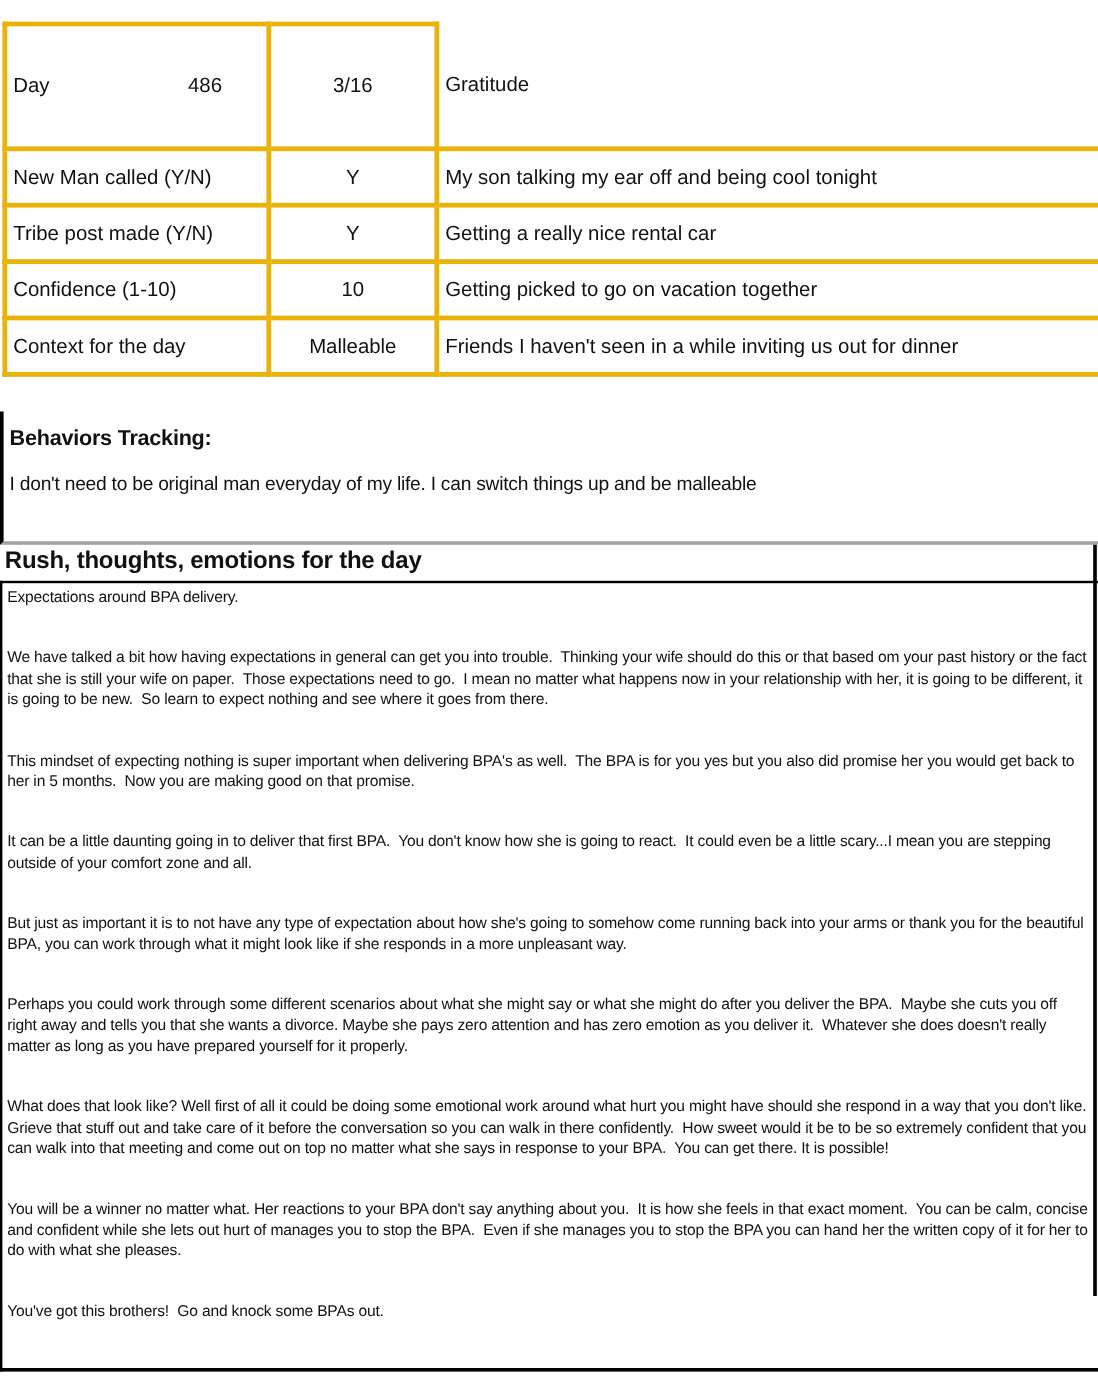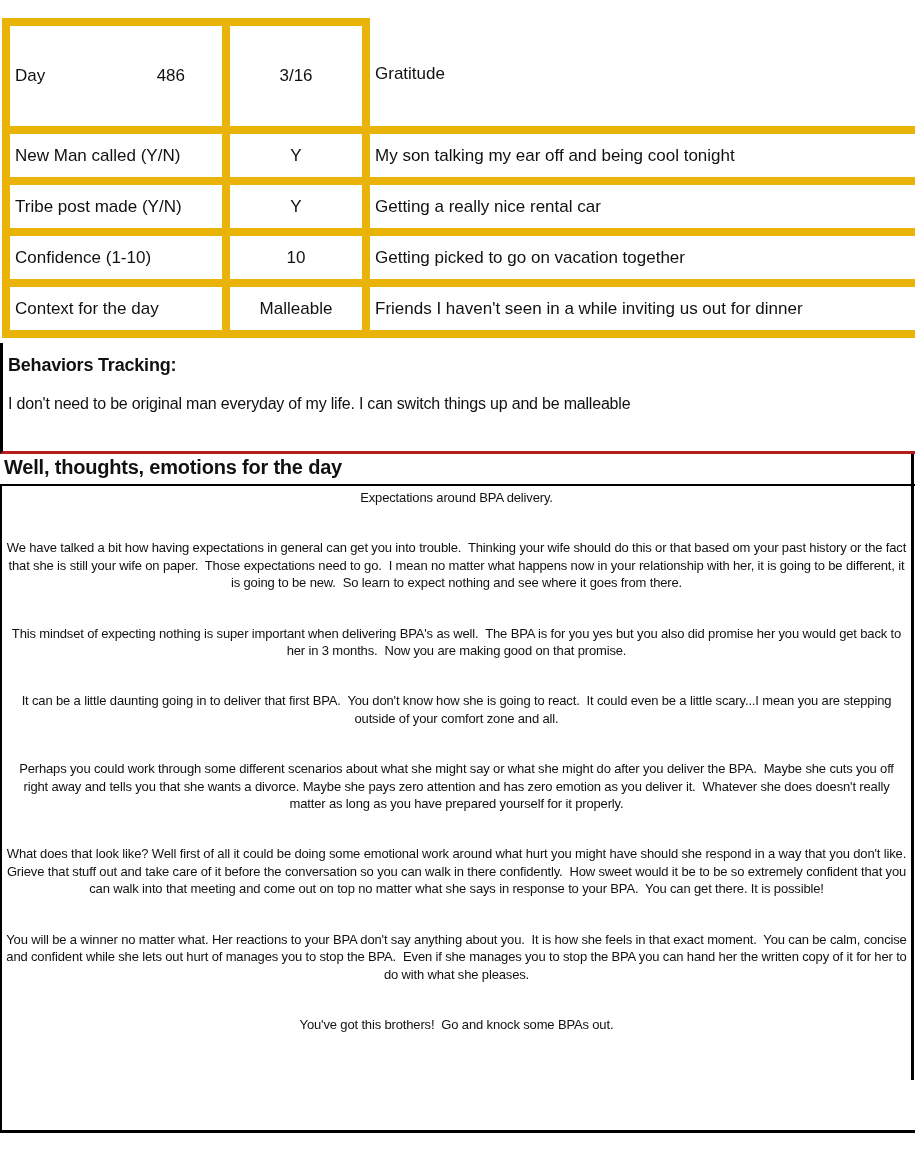--- a/index.html
+++ b/index.html
@@ -1,41 +1,41 @@
 <!DOCTYPE html>
 <html><head>
 <meta charset="utf-8">
 <style>
   html,body{margin:0;padding:0;background:#ffffff;}
   body{width:915px;height:1157px;position:relative;font-family:"Liberation Sans",sans-serif;color:#111;overflow:hidden;}
 
   
   .track-table{position:absolute;top:18px;left:2px;width:913px;border-collapse:collapse;table-layout:fixed;}
-  .track-table td{border:8px solid #eab308;height:43px;font-size:17px;padding:0 5px;white-space:pre-wrap;overflow:hidden;vertical-align:middle;}
+  .track-table td{border:4px solid #eab308;height:43px;font-size:17px;padding:0 5px;white-space:pre-wrap;overflow:hidden;vertical-align:middle;}
   .track-table col.c1{width:220px;}
   .track-table col.c2{width:140px;}
   .track-table col.c3{width:553px;}
   .track-table td.val{text-align:center;}
   .track-table td.grat{border-right:none;}
   .track-table tr.hdr td.grat{border-top:none;text-align:left;}
   .day-cell{display:flex;align-items:center;}
   .day-cell .num{margin-left:auto;margin-right:32px;}
 
   
-  .behaviors{position:absolute;top:343px;left:0;width:912px;height:108px;border-left:3px solid #000;border-bottom:3px solid #b91c1c;overflow:hidden;}
+  .behaviors{position:absolute;top:343px;left:0;width:912px;height:108px;border-left:3px solid #000;border-bottom:3px solid #a3a3a3;overflow:hidden;}
   .behaviors .bh-heading{position:absolute;top:12px;left:5px;font-size:18px;font-weight:600;letter-spacing:-0.2px;}
   .behaviors .bh-note{position:absolute;top:52px;left:5px;font-size:16px;white-space:pre-wrap;letter-spacing:-0.2px;}
   .behaviors .bh-iw{position:absolute;top:91px;left:5px;font-size:15.5px;white-space:pre-wrap;letter-spacing:-0.3px;margin-top:48px;}
 
   
   .wins-band{position:absolute;top:454px;left:0;width:915px;height:30px;}
   .wins-band .wins-heading{position:absolute;top:2px;left:4px;font-size:20px;font-weight:700;letter-spacing:-0.2px;}
 
   
-  .textblock{position:absolute;top:484px;left:0;width:909px;height:635px;border-left:2px solid #000;border-top:2px solid #000;border-bottom:3px solid #000;padding:3px 0 6px 4px;overflow:hidden;box-sizing:content-box;text-align:center;}
+  .textblock{position:absolute;top:484px;left:0;width:909px;height:635px;border-left:2px solid #000;border-top:2px solid #000;border-bottom:3px solid #000;padding:3px 0 16px 4px;overflow:hidden;box-sizing:content-box;}
   .textblock p{margin:0 0 33px 0;font-size:13px;line-height:17.4px;letter-spacing:-0.15px;white-space:pre-wrap;max-width:901px;}
   .textblock p:last-child{margin-bottom:0;}
 
   
   .right-rule{position:absolute;left:911px;top:454px;width:3px;height:626px;background:#000;}
 </style>
 </head>
 <body>
 
 <table class="track-table">
@@ -78,27 +78,28 @@
 </tbody>
   </table>
 
 <div class="behaviors">
   <div class="bh-heading">Behaviors Tracking:</div>
   <div class="bh-note">I don't need to be original man everyday of my life. I can switch things up and be malleable</div>
   <div class="bh-iw">IW Intention:  No Rush connection with her.  Making Bahama Buck's happen for my daughter even though I was dead tired</div>
 </div>
 
 <div class="wins-band">
-  <div class="wins-heading">Well, thoughts, emotions for the day</div>
+  <div class="wins-heading">Rush, thoughts, emotions for the day</div>
 </div>
 
 <div class="textblock">
   <p>Expectations around BPA delivery.</p>
   <p>We have talked a bit how having expectations in general can get you into trouble.  Thinking your wife should do this or that based om your past history or the fact that she is still your wife on paper.  Those expectations need to go.  I mean no matter what happens now in your relationship with her, it is going to be different, it is going to be new.  So learn to expect nothing and see where it goes from there.</p>
-  <p>This mindset of expecting nothing is super important when delivering BPA's as well.  The BPA is for you yes but you also did promise her you would get back to her in 3 months.  Now you are making good on that promise.</p>
+  <p>This mindset of expecting nothing is super important when delivering BPA's as well.  The BPA is for you yes but you also did promise her you would get back to her in 5 months.  Now you are making good on that promise.</p>
   <p>It can be a little daunting going in to deliver that first BPA.  You don't know how she is going to react.  It could even be a little scary...I mean you are stepping outside of your comfort zone and all.</p>
+  <p>But just as important it is to not have any type of expectation about how she's going to somehow come running back into your arms or thank you for the beautiful BPA, you can work through what it might look like if she responds in a more unpleasant way.</p>
   <p>Perhaps you could work through some different scenarios about what she might say or what she might do after you deliver the BPA.  Maybe she cuts you off right away and tells you that she wants a divorce. Maybe she pays zero attention and has zero emotion as you deliver it.  Whatever she does doesn't really matter as long as you have prepared yourself for it properly.</p>
   <p>What does that look like? Well first of all it could be doing some emotional work around what hurt you might have should she respond in a way that you don't like.  Grieve that stuff out and take care of it before the conversation so you can walk in there confidently.  How sweet would it be to be so extremely confident that you can walk into that meeting and come out on top no matter what she says in response to your BPA.  You can get there. It is possible!</p>
   <p>You will be a winner no matter what. Her reactions to your BPA don't say anything about you.  It is how she feels in that exact moment.  You can be calm, concise and confident while she lets out hurt of manages you to stop the BPA.  Even if she manages you to stop the BPA you can hand her the written copy of it for her to do with what she pleases.</p>
   <p>You've got this brothers!  Go and knock some BPAs out.</p>
 </div>
 
 <div class="right-rule"></div>
 
 </body></html>

